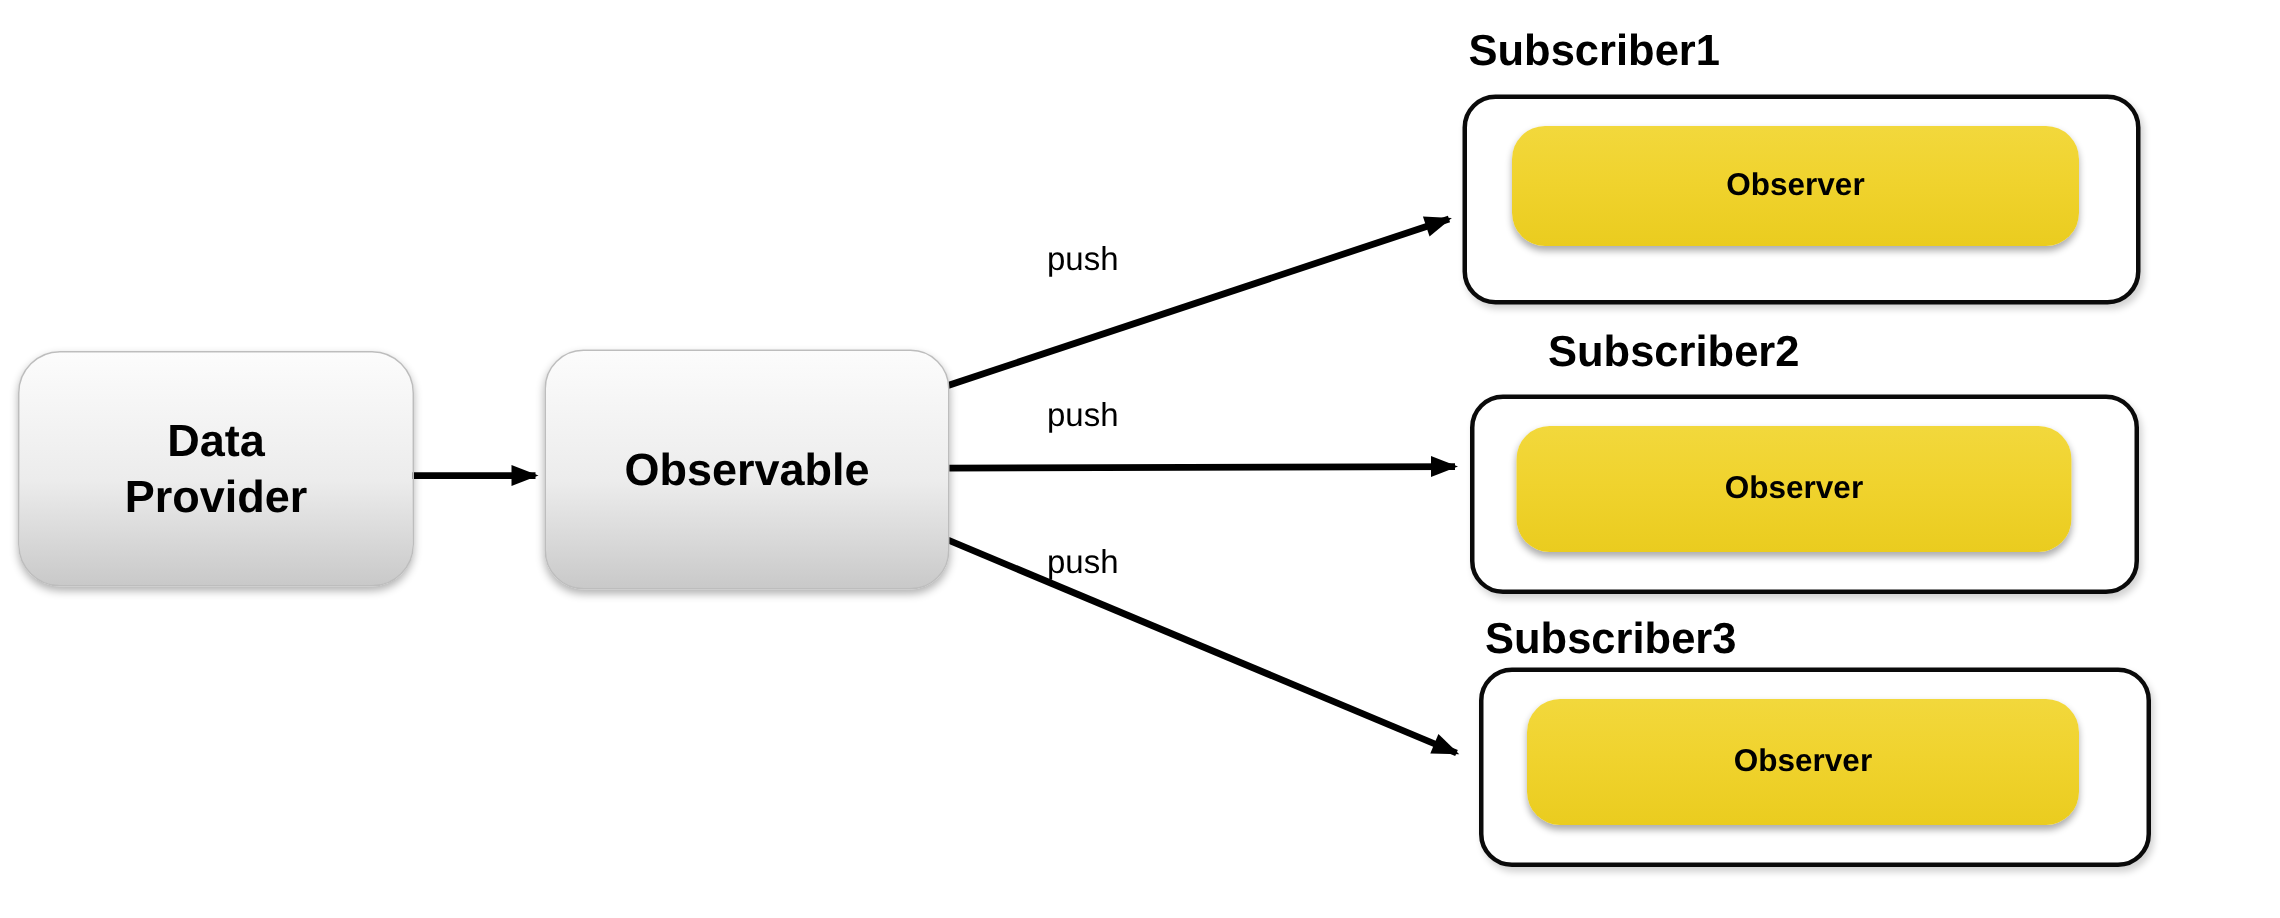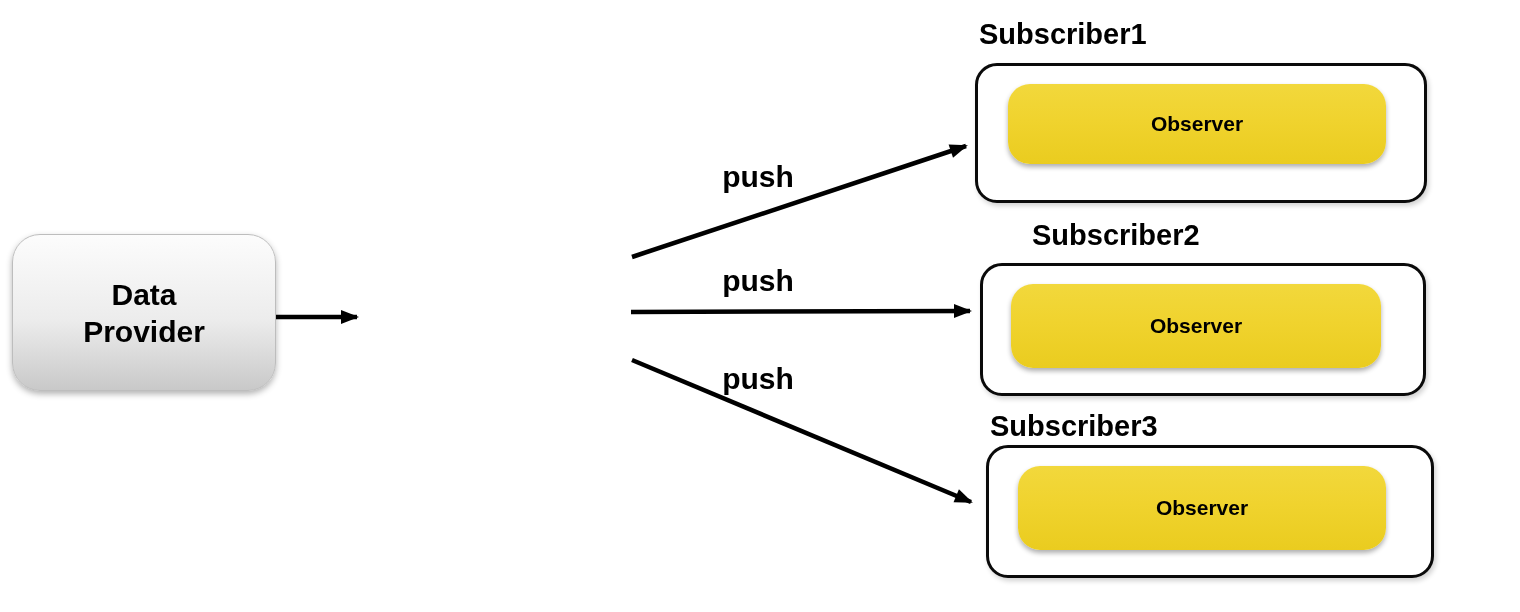--- a/index.html
+++ b/index.html
@@ -53,23 +53,23 @@
     display: inline-block;
     width: 150px; 
   }
   .node-observable {
     left: 363px; top: 233px;
     width: 268px; height: 158px;
   }
   .push-label {
     position: absolute;
     width: 120px;
-    text-align: center;
-    font-size: 30px;
-    font-weight: bold;
+    text-align: left;
+    font-size: 22px;
+    font-weight: normal;
   }
   .push-1 { left: 698px; top: 160px; }
   .push-2 { left: 698px; top: 264px; }
   .push-3 { left: 698px; top: 362px; }
   .subscriber-title {
     position: absolute;
     font-size: 29px;
     font-weight: bold;
     white-space: nowrap;
   }
@@ -117,20 +117,23 @@
     <line class="arrow-line" x1="274" y1="317" x2="357" y2="317" marker-end="url(#arrowhead)"></line>
     <line class="arrow-line" x1="632" y1="257" x2="966" y2="146" marker-end="url(#arrowhead)"></line>
     <line class="arrow-line" x1="631" y1="312" x2="970" y2="311" marker-end="url(#arrowhead)"></line>
     <line class="arrow-line" x1="632" y1="360" x2="971" y2="502" marker-end="url(#arrowhead)"></line>
   </svg>
 
   <div class="node-gray node-provider">
     <span class="node-label">Data Provider</span>
   </div>
 
+  <div class="node-gray node-observable">
+    <span class="node-label">Observable</span>
+  </div>
 
   <div class="push-label push-1">push</div>
   <div class="push-label push-2">push</div>
   <div class="push-label push-3">push</div>
 
   <div class="subscriber-title title-1">Subscriber1</div>
   <div class="subscriber-box box-1"></div>
   <div class="observer-pill pill-1">
     <span>Observer</span>
   </div>

